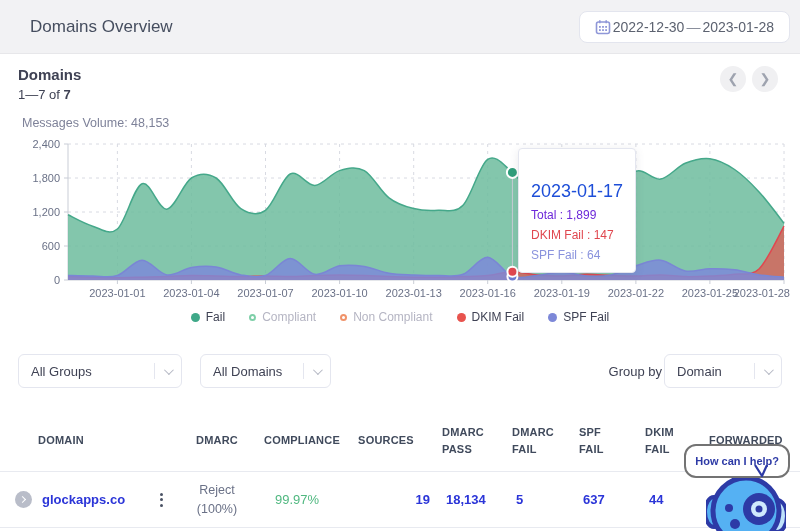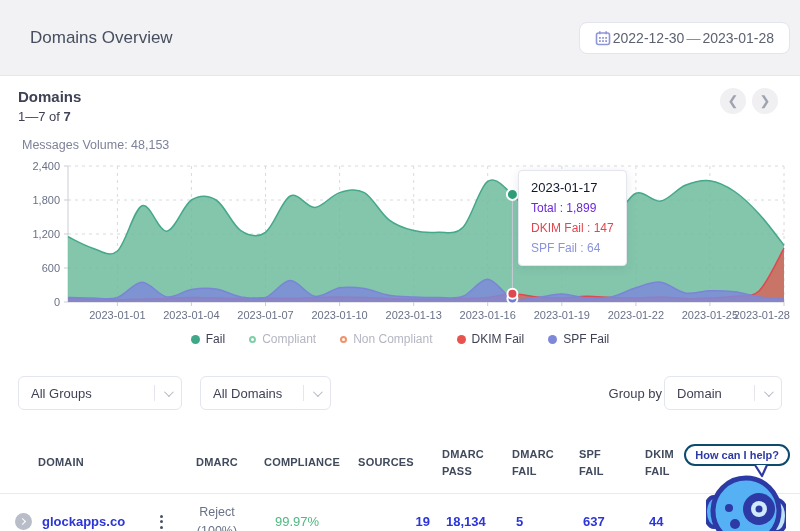--- a/index.html
+++ b/index.html
@@ -3,21 +3,21 @@
 <meta charset="utf-8">
 <style>
   * { box-sizing: border-box; }
   html,body { margin:0; padding:0; }
   body {
     width:800px; height:531px; overflow:hidden; position:relative;
     background:#ffffff; font-family:"Liberation Sans", sans-serif; color:#3f4254;
   }
   
   .topbar {
-    height:76px; background:#f2f2f4; border-bottom:1px solid #e7e7ea;
+    height:54px; background:#f2f2f4; border-bottom:1px solid #e7e7ea;
     display:flex; align-items:center; justify-content:space-between;
     padding:0 10px 0 30px;
   }
   .page-title { font-size:17px; font-weight:500; color:#464e5f; }
   .datepicker {
     display:flex; align-items:center; gap:2px; background:#fff;
     border:1px solid #e3e5ee; border-radius:8px; padding:7px 15px;
     font-size:14px; color:#5c6270; cursor:pointer;
   }
   .datepicker .sep { color:#8a8f9c; }
@@ -33,21 +33,21 @@
   .volume-label { padding:14px 0 0 22px; font-size:12.5px; color:#7e8299; }
   
   .chart-wrap { position:relative; margin-top:4px; }
   .chart-wrap svg.plot { display:block; margin-left:6px; }
   .tooltip {
     position:absolute; left:518px; top:14px; z-index:5;
     background:#fff; border:1px solid #e4e6ef; border-radius:4px;
     box-shadow:0 2px 10px rgba(80,80,110,.12); padding:9px 12px 10px 12px;
     font-size:12px; white-space:nowrap;
   }
-  .tt-date { color:#0f172a; font-size:13px; }
+  .tt-date { color:#1d4ed8; font-size:18px;margin-top:23px; }
   .tt-line { margin-top:6px; }
   .legend { display:flex; justify-content:center; align-items:center; gap:24px; margin-top:4px; font-size:12px; }
   .legend-item { display:flex; align-items:center; gap:6px; cursor:pointer; }
   .legend-item .dot { width:9px; height:9px; border-radius:50%; background:#fff; }
   .legend-label { color:#3f4254; }
   .legend-label.muted { color:#b5b5c3; }
   
   .filters { display:flex; align-items:center; padding:30px 18px 0 18px; }
   .select {
     display:flex; align-items:center; border:1px solid #e4e6ef; border-radius:6px;
@@ -82,21 +82,21 @@
     content:""; position:absolute; left:5px; top:5.5px; width:4px; height:4px;
     border-right:1.6px solid #fff; border-top:1.6px solid #fff; transform:rotate(45deg);
   }
   .kebab { display:flex; flex-direction:column; gap:2.5px; align-items:center; cursor:pointer; padding:4px; background:none; border:none; margin:0 auto; }
   .kebab i { width:3px; height:3px; border-radius:50%; background:#4a5264; }
   .policy-cell { color:#6a7187; font-size:12.5px; line-height:1.5; }
   .compliance { color:#50b880; font-weight:500; }
   
   .chat-bubble {
     position:absolute; right:10px; top:444px; z-index:10; background:#fff;
-    border:2px solid #0c4a6e; border-radius:12px; padding:3px 9px;
+    border:2px solid #737373; border-radius:12px; padding:9px 9px;
     font-size:11px; font-weight:700; color:#2d3aa6; cursor:pointer; white-space:nowrap;
   }
   .bubble-tail { position:absolute; right:30px; top:465px; z-index:11; }
   .mascot { position:absolute; right:14px; top:470px; z-index:9; cursor:pointer; }
 </style>
 </head>
 <body>
 
 <header class="topbar">
   <div class="page-title">Domains Overview</div>

